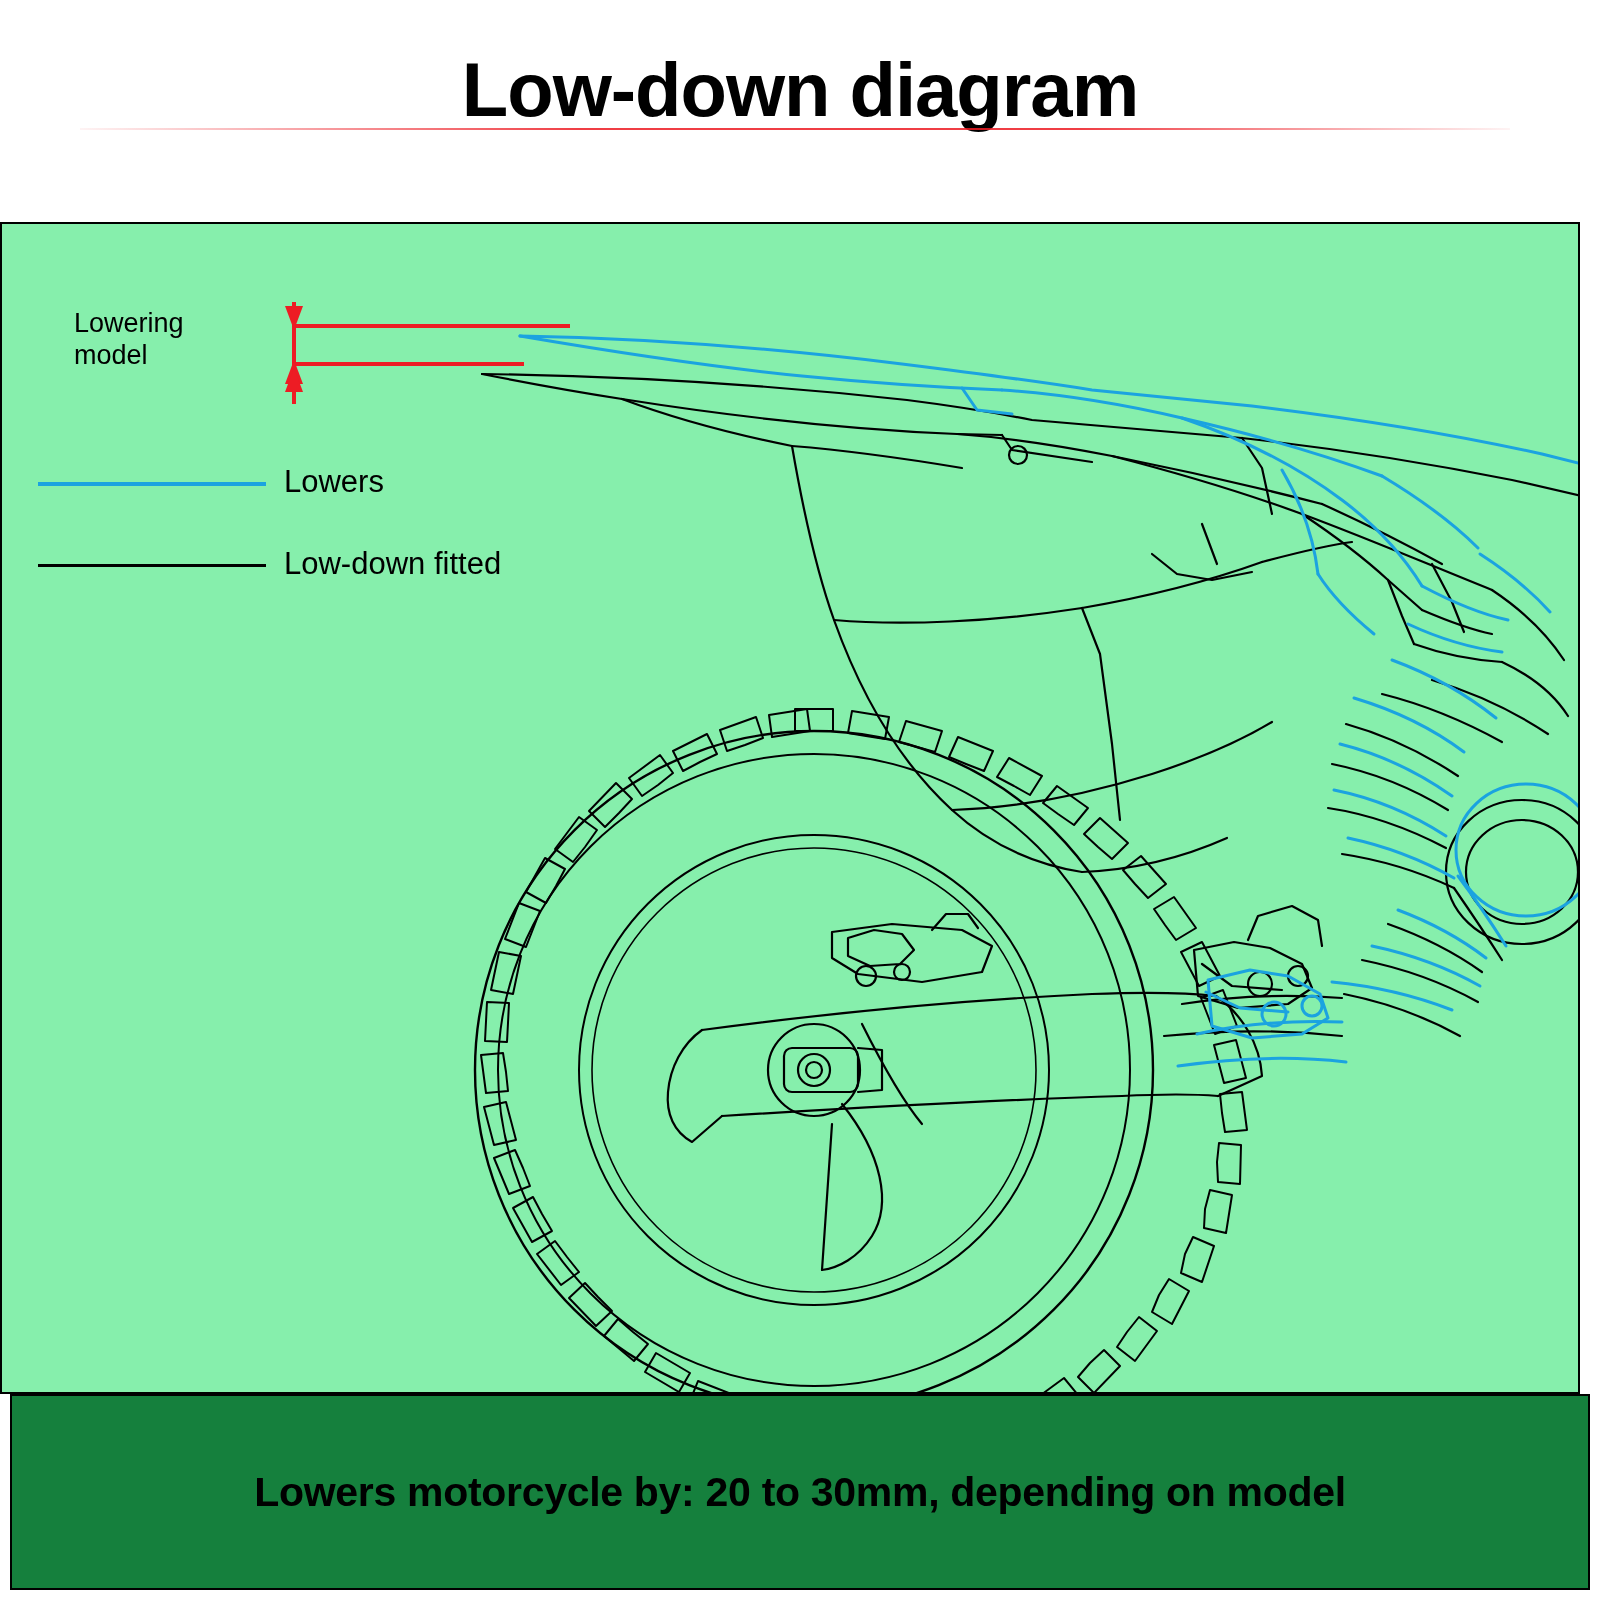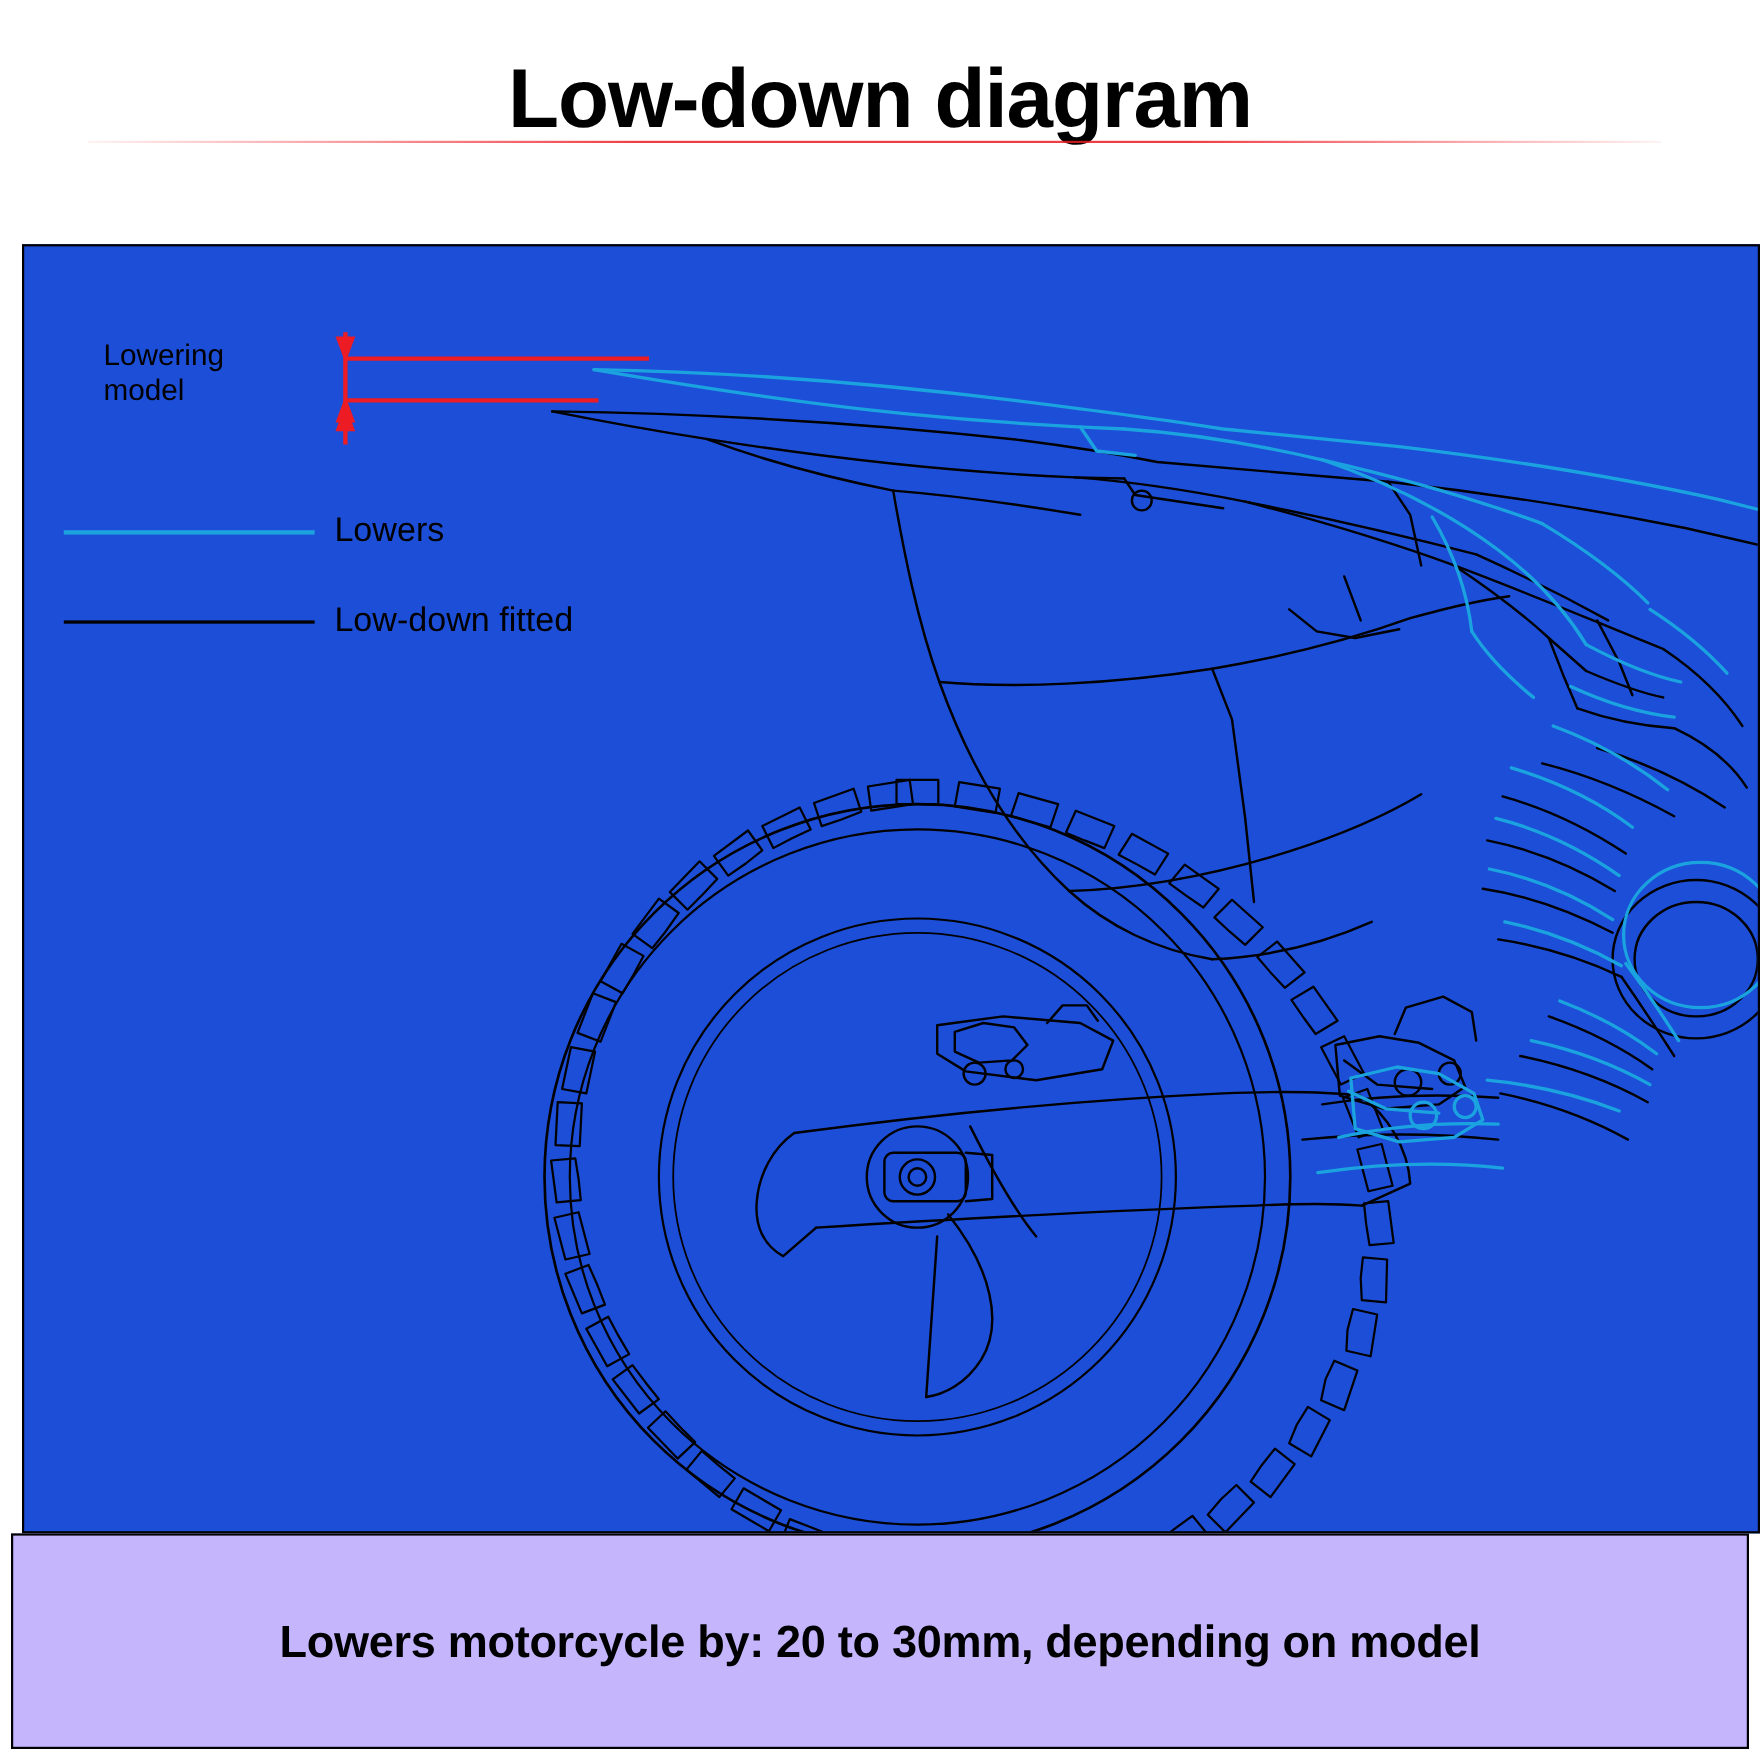--- a/index.html
+++ b/index.html
@@ -43,40 +43,40 @@
     left: 80px;
     top: 128px;
     width: 1430px;
     height: 2px;
     background: linear-gradient(to right, rgba(237,28,36,0.05), rgba(237,28,36,0.85) 35%, rgba(237,28,36,0.85) 70%, rgba(237,28,36,0.05));
   }
 
   
   .panel {
     position: absolute;
-    left: 20px;
+    left: 0;
     top: 222px;
     width: 1580px;
     height: 1172px;
     border: 2px solid #000;
     box-sizing: border-box;
     overflow: hidden;
-    background: #1d4ed8;
+    background: #86efac;
     padding-left: 12px;
   }
 
   .footer-bar {
     position: absolute;
     left: 10px;
     top: 1394px;
     width: 1580px;
     height: 196px;
     border: 2px solid #000;
     box-sizing: border-box;
-    background: #c4b5fd;
+    background: #15803d;
     display: flex;
     align-items: center;
     justify-content: center;
   }
   .footer-text {
     font-size: 41px;
     font-weight: bold;
     letter-spacing: -0.3px;
   }
 

